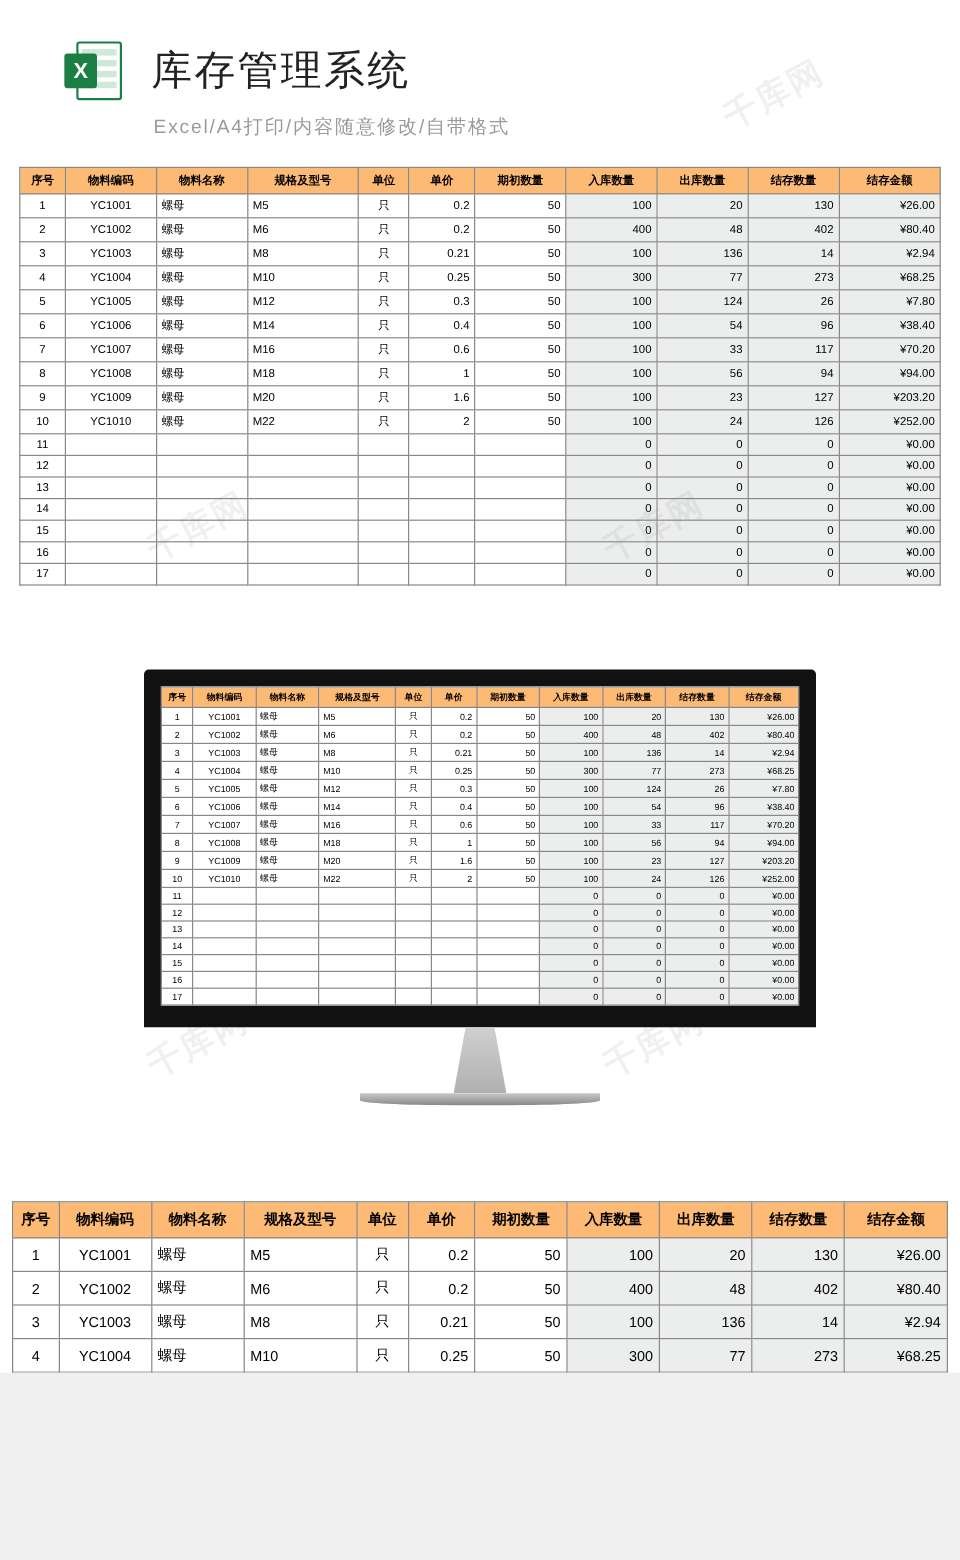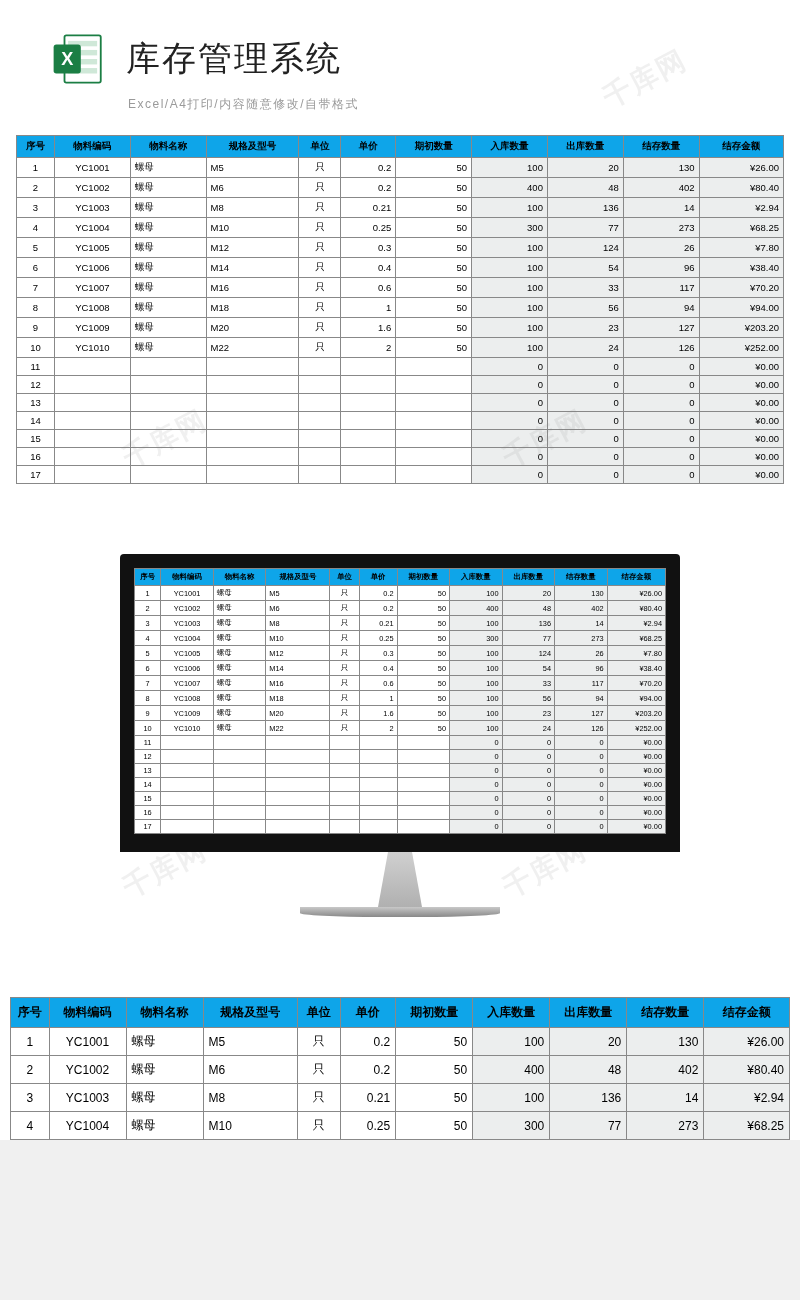--- a/index.html
+++ b/index.html
@@ -28,37 +28,37 @@
   }
   .excel-icon svg { width: 100%; height: 100%; }
   .title {
     font-size: 34px;
     font-weight: 400;
     color: #222;
     letter-spacing: 2px;
   }
   .subtitle {
     color: #9a9a9a;
-    font-size: 12px;
+    font-size: 16px;
     padding: 0 0 22px 128px;
     letter-spacing: 1.5px;
   }
 
   
   .sheet-wrap {
     padding: 0 16px 30px 16px;
   }
   table.sheet {
     border-collapse: collapse;
     width: 100%;
     font-size: 9.5px;
     table-layout: fixed;
   }
   table.sheet th {
-    background: #0ea5e9;
+    background: #fdba74;
     color: #000;
     font-weight: bold;
     border: 1px solid #888;
     padding: 4px 2px;
     text-align: center;
     white-space: nowrap;
   }
   table.sheet td {
     border: 1px solid #888;
     padding: 3px 4px;

